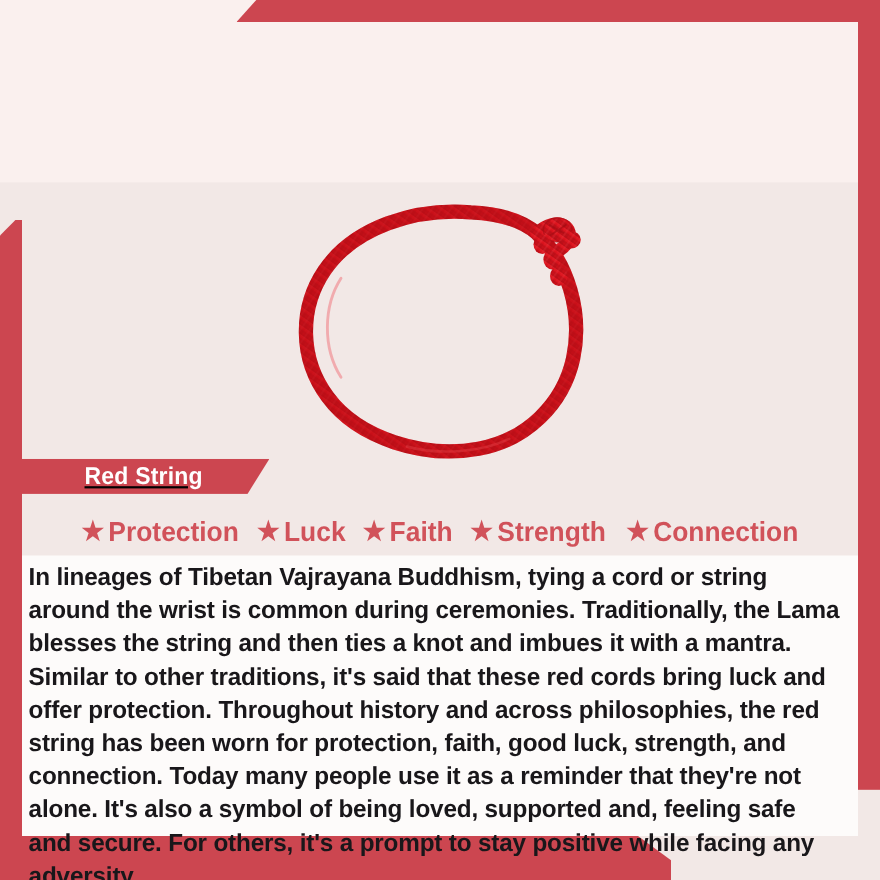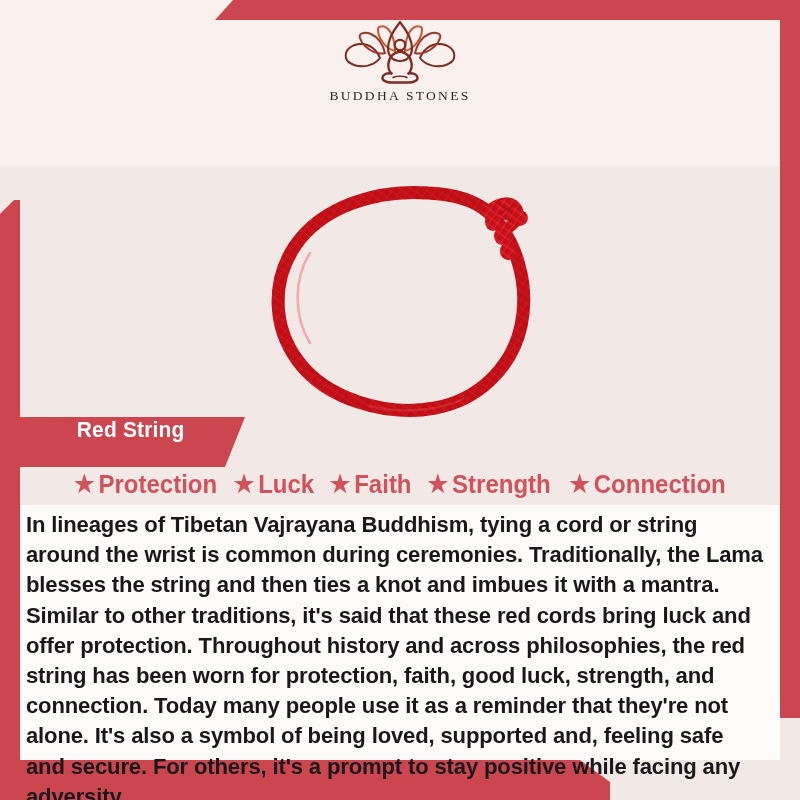--- a/index.html
+++ b/index.html
@@ -102,24 +102,26 @@
   .product {
     position: absolute;
     left: 250px; top: 168px;
     width: 330px; height: 262px;
   }
 
   
   .subbanner {
     position: absolute;
     left: 20px; top: 417px;
-    width: 225px; height: 50px;
+    width: 225px; height: 32px;
     background: #cc4650;
     clip-path: polygon(0 0, 100% 0, calc(100% - 20px) 100%, 0 100%);
     display: flex;
+    align-items: center;
+    text-decoration: underline;
   }
   .subbanner-text {
     margin-left: 54px;
     color: #ffffff;
     font-family: "Liberation Sans Narrow", "Liberation Sans", sans-serif;
     font-weight: bold;
     font-size: 22px;
     letter-spacing: 0.2px;
     transform: scaleX(0.95);
   }
@@ -179,44 +181,20 @@
 <div id="page">
 
   <div class="bg-top"></div>
   <div class="bg-bottom"></div>
 
   <div class="band-top"></div>
   <div class="band-right"></div>
   <div class="band-left"></div>
   <div class="band-bottom"></div>
 
-  <div class="logo-wrap">
-    <svg class="logo-mark" width="140" height="68" viewBox="0 0 140 68" fill="none">
-
-      <path d="M16 40 C14 32 22 26 31 26 C40 26 47 32 50 40 C44 48 32 50 24 47 C19 45 16.5 43 16 40 Z" stroke="#7d2d24" stroke-width="2" fill="none" stroke-linecap="round"></path>
-      <path d="M30 20 C28 16 34 13 41 16 C48 19 53 27 55 35 C48 37 40 33 35 28 C32 25 30.5 22 30 20 Z" stroke="#9a3a2a" stroke-width="2" fill="none" stroke-linecap="round"></path>
-      <path d="M48 11 C48 8 54 7 58 11 C63 16 65 26 65 33 C59 32 53 26 50 20 C48.5 17 48 13 48 11 Z" stroke="#c0562f" stroke-width="2" fill="none" stroke-linecap="round"></path>
-
-      <path d="M124 40 C126 32 118 26 109 26 C100 26 93 32 90 40 C96 48 108 50 116 47 C121 45 123.5 43 124 40 Z" stroke="#7d2d24" stroke-width="2" fill="none" stroke-linecap="round"></path>
-      <path d="M110 20 C112 16 106 13 99 16 C92 19 87 27 85 35 C92 37 100 33 105 28 C108 25 109.5 22 110 20 Z" stroke="#9a3a2a" stroke-width="2" fill="none" stroke-linecap="round"></path>
-      <path d="M92 11 C92 8 86 7 82 11 C77 16 75 26 75 33 C81 32 87 26 90 20 C91.5 17 92 13 92 11 Z" stroke="#c0562f" stroke-width="2" fill="none" stroke-linecap="round"></path>
-
-      <path d="M70 4 C63 13 58 22 58 30 C58 38 63 43 70 43 C77 43 82 38 82 30 C82 22 77 13 70 4 Z" stroke="#7d2d24" stroke-width="2.2" fill="none" stroke-linejoin="round"></path>
-
-      <circle cx="70" cy="27" r="5.2" stroke="#7d2d24" stroke-width="2.2" fill="none"></circle>
-
-      <path d="M70 33.5 C63.5 34.5 59.5 39 58.5 45 C57.8 49.5 59 53 61.5 55.5" stroke="#7d2d24" stroke-width="2.4" fill="none" stroke-linecap="round"></path>
-      <path d="M70 33.5 C76.5 34.5 80.5 39 81.5 45 C82.2 49.5 81 53 78.5 55.5" stroke="#7d2d24" stroke-width="2.4" fill="none" stroke-linecap="round"></path>
-
-      <path d="M61.5 55.5 C57 54.5 53 56.5 52.5 59.5 C52 62.5 56 64.5 62 64.5 L78 64.5 C84 64.5 88 62.5 87.5 59.5 C87 56.5 83 54.5 78.5 55.5" stroke="#7d2d24" stroke-width="2.4" fill="none" stroke-linecap="round"></path>
-
-      <path d="M63 59.5 C66 57.8 74 57.8 77 59.5" stroke="#7d2d24" stroke-width="1.6" fill="none" stroke-linecap="round"></path>
-    </svg>
-    <div class="logo-word">BUDDHA STONES</div>
-  </div>
 
 
   <div class="product">
     <svg width="330" height="262" viewBox="0 0 330 262">
       <defs>
         <linearGradient id="cordGrad" x1="0" y1="0" x2="0.3" y2="1">
           <stop offset="0%" stop-color="#e3202a"></stop>
           <stop offset="45%" stop-color="#d9121c"></stop>
           <stop offset="100%" stop-color="#b80f18"></stop>
         </linearGradient>

